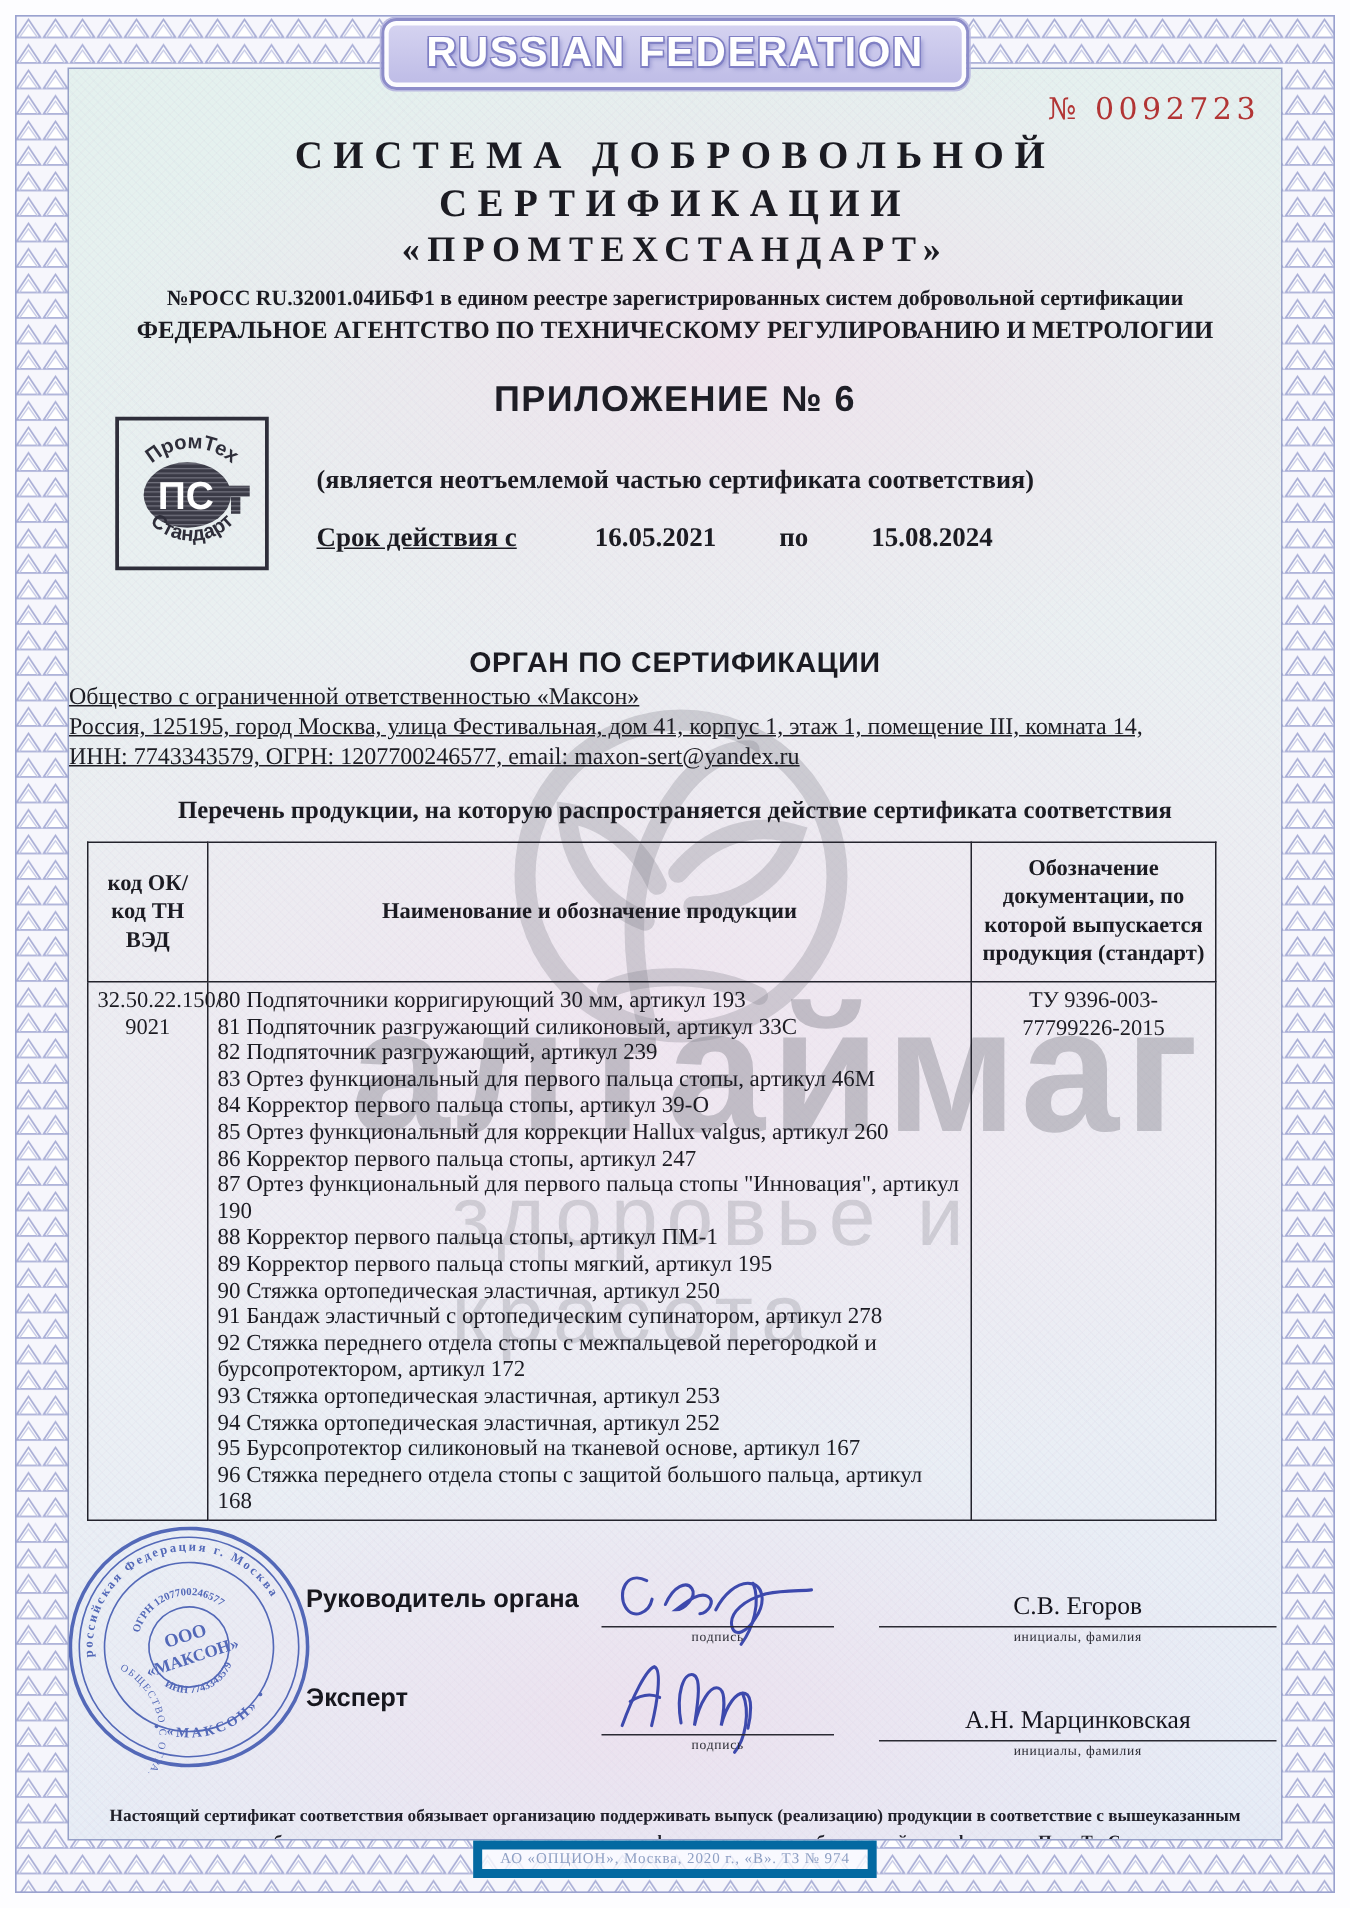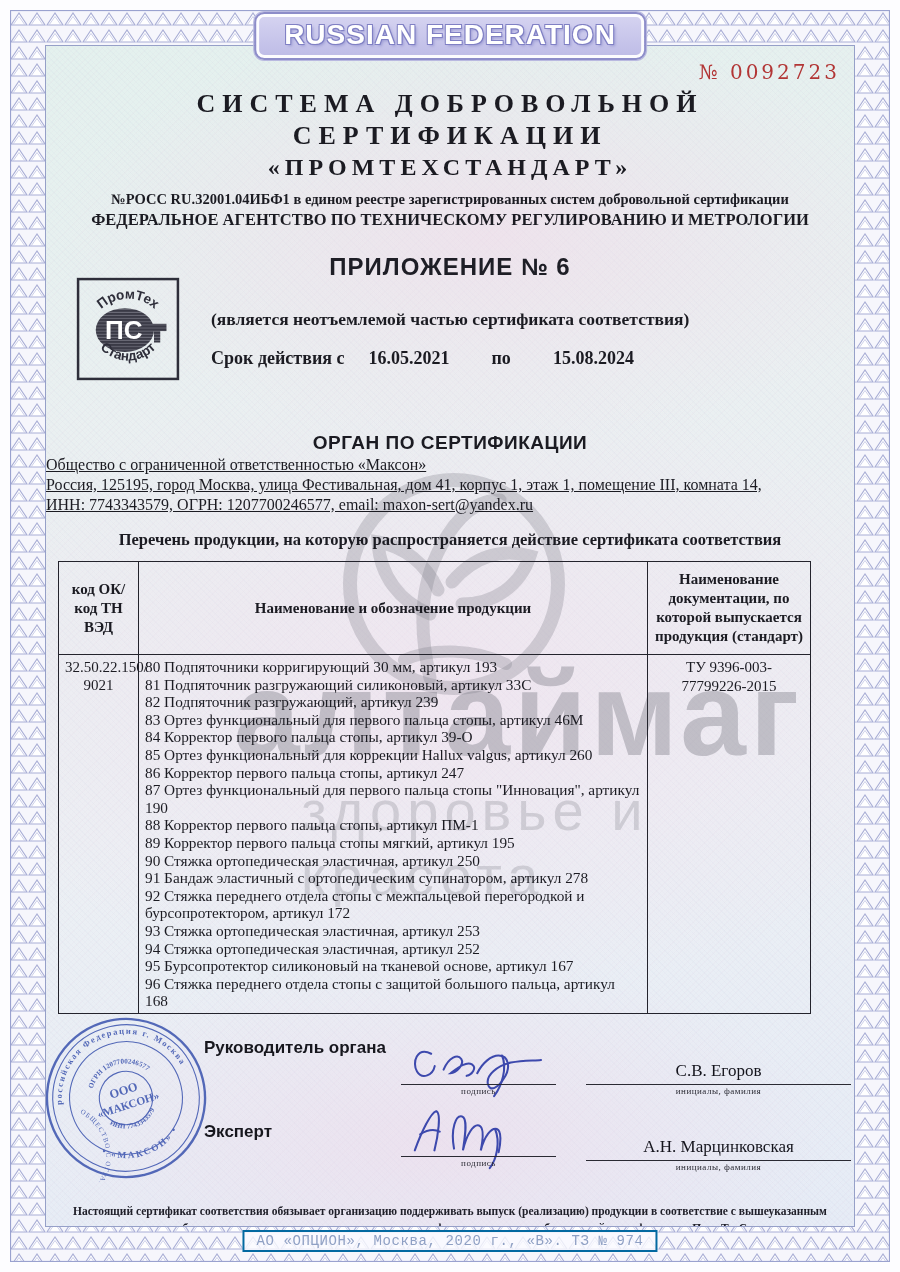--- a/index.html
+++ b/index.html
@@ -61,21 +61,21 @@
     font-family:"Liberation Sans","DejaVu Sans",sans-serif;font-weight:bold;
     font-size:24px;letter-spacing:1px;line-height:28px;color:#1e1e26;
   }
   
   .appendix-block{position:relative;margin-top:10px;height:140px;}
   .ps-logo{position:absolute;left:30px;top:-14px;}
   .appendix-text{margin-left:165px;padding-top:16px;}
   .cert-line{font-weight:bold;font-size:17.5px;line-height:25px;}
   .validity{display:flex;gap:0;margin-top:16px;font-weight:bold;font-size:18px;}
   .validity span{display:inline-block;}
-  .v-label{margin-right:24px;} .v-po{margin:0 42px;}
+  .v-label{margin-right:52px;text-decoration:underline;} .v-po{margin:0 42px;}
   
   .organ-heading{
     text-align:center;font-family:"Liberation Sans","DejaVu Sans",sans-serif;
     font-weight:bold;font-size:19px;line-height:24px;letter-spacing:.5px;
   }
   .organ-line{font-size:16px;line-height:20px;text-decoration:underline;}
   .organ-number{text-align:center;font-size:16.5px;line-height:21px;margin-top:3px;}
   
   .product-heading{margin:14px 0 0;text-align:center;font-weight:bold;font-size:16.5px;line-height:22px;}
   .products-table{
@@ -88,41 +88,41 @@
   .cell-code{vertical-align:top;text-align:center;white-space:pre-line;font-size:15px;line-height:18px;padding-top:4px;}
   .cell-items{vertical-align:top;white-space:pre-line;font-size:15.3px;line-height:17.6px;padding-top:4px;}
   .cell-std{vertical-align:top;text-align:center;white-space:pre-line;font-size:15px;line-height:19px;padding-top:4px;}
   
   .sig-block{position:relative;margin-top:14px;height:165px;}
   .stamp{position:absolute;left:-4px;top:-14px;}
   .sig-label{
     position:absolute;left:158px;font-family:"Liberation Sans","DejaVu Sans",sans-serif;
     font-weight:bold;font-size:17px;color:#17171e;
   }
-  .sig-label.head{top:10px;} .sig-label.expert{top:94px;}
+  .sig-label.head{top:28px;} .sig-label.expert{top:94px;}
   .sig-cell{position:absolute;display:flex;flex-direction:column;align-items:center;}
   .sig-cell .above{height:56px;display:flex;align-items:flex-end;justify-content:center;width:100%;}
   .sig-cell .line{width:100%;border-bottom:1.4px solid #2a2a33;}
   .sig-cell .caption{font-size:9px;letter-spacing:.5px;color:#2a2a33;margin-top:1px;}
   .sig-cell .pname{font-size:17px;color:#14141c;margin-bottom:3px;}
   .sig-scribble{margin-bottom:-14px;}
   .sig1{left:355px;top:0;width:155px;}
   .sig2{left:355px;top:72px;width:155px;}
   .nm1{left:540px;top:0;width:265px;}
   .nm2{left:540px;top:76px;width:265px;}
   
   .footer-note{
     margin:10px 20px 0;text-align:center;font-weight:bold;
     font-size:11.5px;line-height:17px;color:#20202a;
   }
   .bottom-print{
     position:absolute;bottom:20px;left:50%;transform:translateX(-50%);z-index:7;
-    font-size:14px;letter-spacing:.6px;color:#8fa0c4;background:rgba(250,250,255,.8);
-    border:2px solid #0369a1;padding:1px 12px;white-space:nowrap;
-    font-family:Liberation Mono, monospace;
+    font-size:10px;letter-spacing:.6px;color:#8fa0c4;background:rgba(250,250,255,.8);
+    border:6px solid #0369a1;padding:1px 12px;white-space:nowrap;
+    font-family:Liberation Serif, serif;
   }
 </style>
 </head>
 <body>
 
 <div class="page">
 
   <svg class="frame-svg" width="880" height="1252" viewBox="0 0 880 1252">
     <defs>
       <pattern id="zz" width="18" height="17" patternUnits="userSpaceOnUse">
@@ -208,21 +208,21 @@
     <table class="products-table">
       <colgroup>
           <col class="col-code">
           <col>
           <col class="col-std">
         </colgroup>
       <thead>
         <tr>
           <th>код ОК/код ТН ВЭД</th>
           <th>Наименование и обозначение продукции</th>
-          <th>Наименование документации, по которой выпускается продукция (стандарт)</th>
+          <th>Обозначение документации, по которой выпускается продукция (стандарт)</th>
         </tr>
       </thead>
       <tbody>
         <tr>
           <td class="cell-code">32.50.22.150/
 9021</td>
           <td class="cell-items">80 Подпяточники корригирующий 30 мм, артикул 193
 81 Подпяточник разгружающий силиконовый, артикул 33С
 82 Подпяточник разгружающий, артикул 239
 83 Ортез функциональный для первого пальца стопы, артикул 46М

